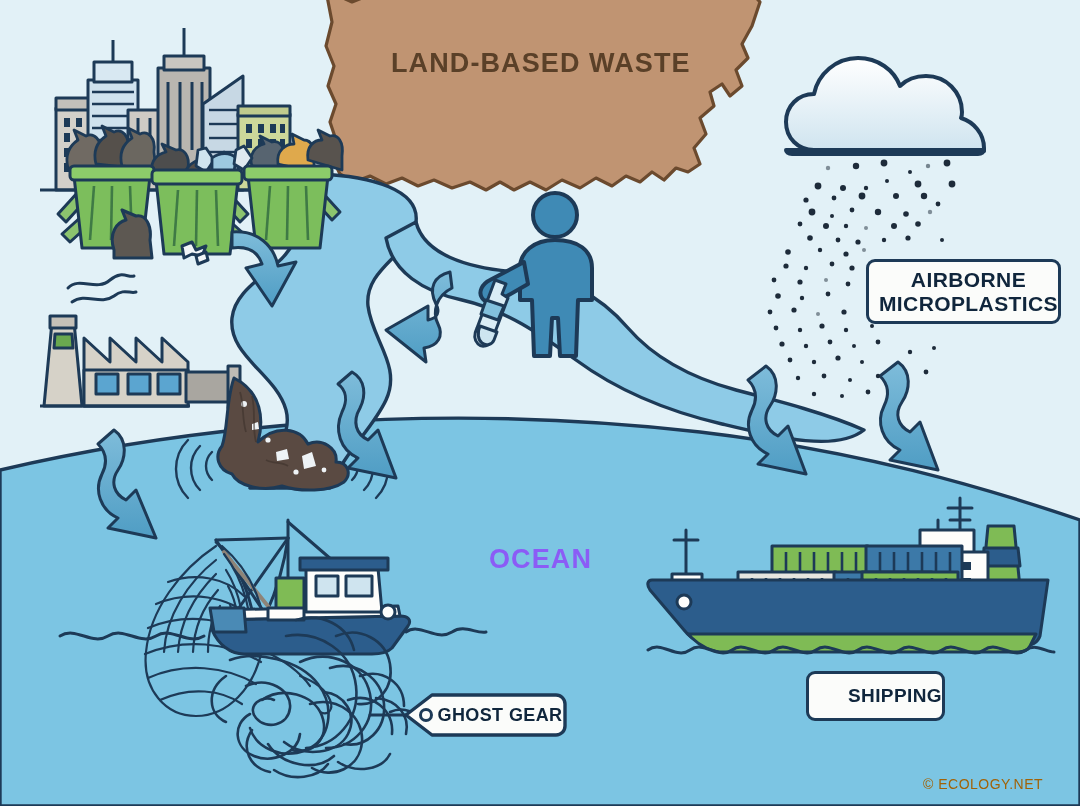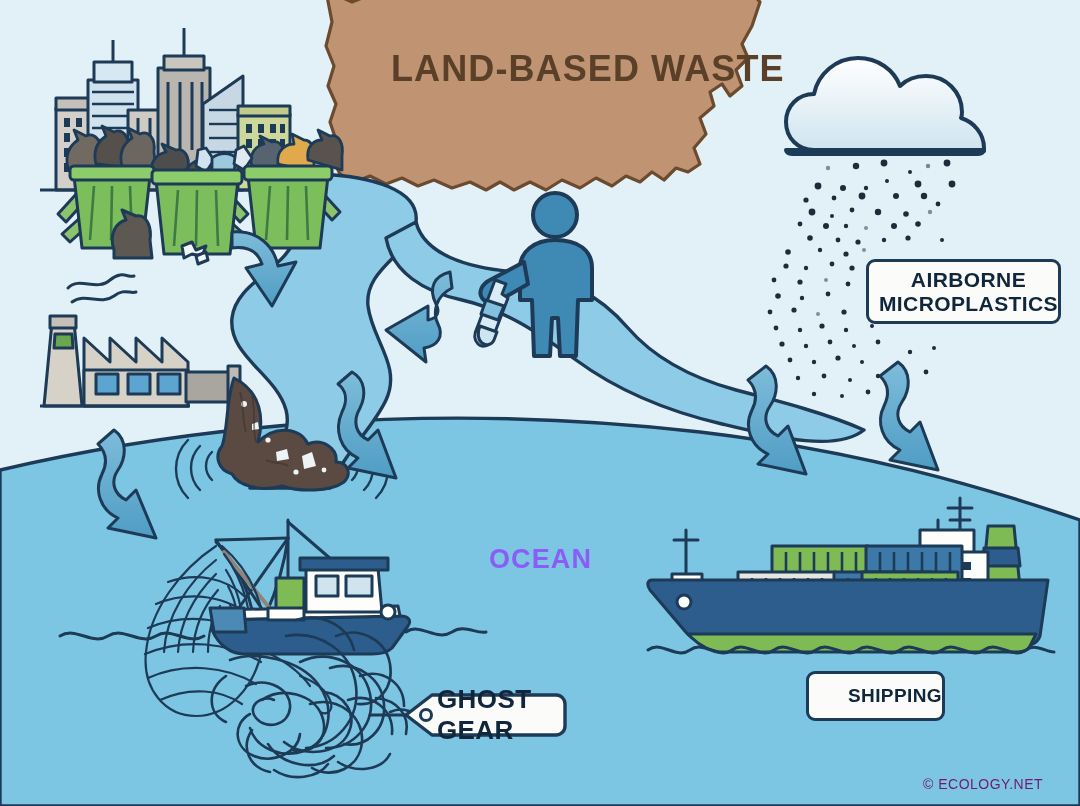--- a/index.html
+++ b/index.html
@@ -7,27 +7,27 @@
   #stage{position:relative;width:1080px;height:806px;overflow:hidden;background:#e2f1f7;}
   #scene{position:absolute;inset:0;width:1080px;height:806px;}
   .lbl{position:absolute;background:#fbfcfa;border:3px solid #1d3a57;border-radius:9px;
        color:#10263c;font-weight:600;letter-spacing:.4px;text-align:center;
        line-height:1.14;display:flex;align-items:center;justify-content:flex-end;}
   #lbl-single{left:583px;top:307px;width:145px;height:60px;font-size:21px;}
   #lbl-air{left:866px;top:259px;width:189px;height:59px;font-size:21px;}
   #lbl-ship{left:806px;top:671px;width:133px;height:44px;font-size:19px;}
   #tag-ghost{position:absolute;left:403px;top:694px;width:160px;height:42px;}
   #tag-ghost .tagtext{position:absolute;left:34px;top:0;width:126px;height:42px;
-       display:flex;align-items:center;justify-content:center;font-size:26px;font-weight:600;
+       display:flex;align-items:center;justify-content:center;font-size:18px;font-weight:600;
        color:#10263c;letter-spacing:.4px;z-index:2;}
-  #title-land{position:absolute;left:391px;top:48px;font-size:36px;font-weight:700;
+  #title-land{position:absolute;left:391px;top:48px;font-size:27px;font-weight:700;
        letter-spacing:1.1px;color:#5a4028;}
   #title-ocean{position:absolute;left:489px;top:544px;font-size:27px;font-weight:700;
        letter-spacing:1.1px;color:#8b5cf6;}
-  #credit{position:absolute;left:923px;top:776px;font-size:14px;color:#701a75;letter-spacing:.5px;}
+  #credit{position:absolute;left:923px;top:776px;font-size:14px;color:#a16207;letter-spacing:.5px;}
 </style>
 </head>
 <body>
 
 <div id="stage">
 
   <svg id="scene" viewBox="0 0 1080 806" xmlns="http://www.w3.org/2000/svg">
     <defs>
       <linearGradient id="gCloud" x1="0" y1="0" x2="0" y2="1">
         <stop offset="0" stop-color="#ffffff"></stop>

